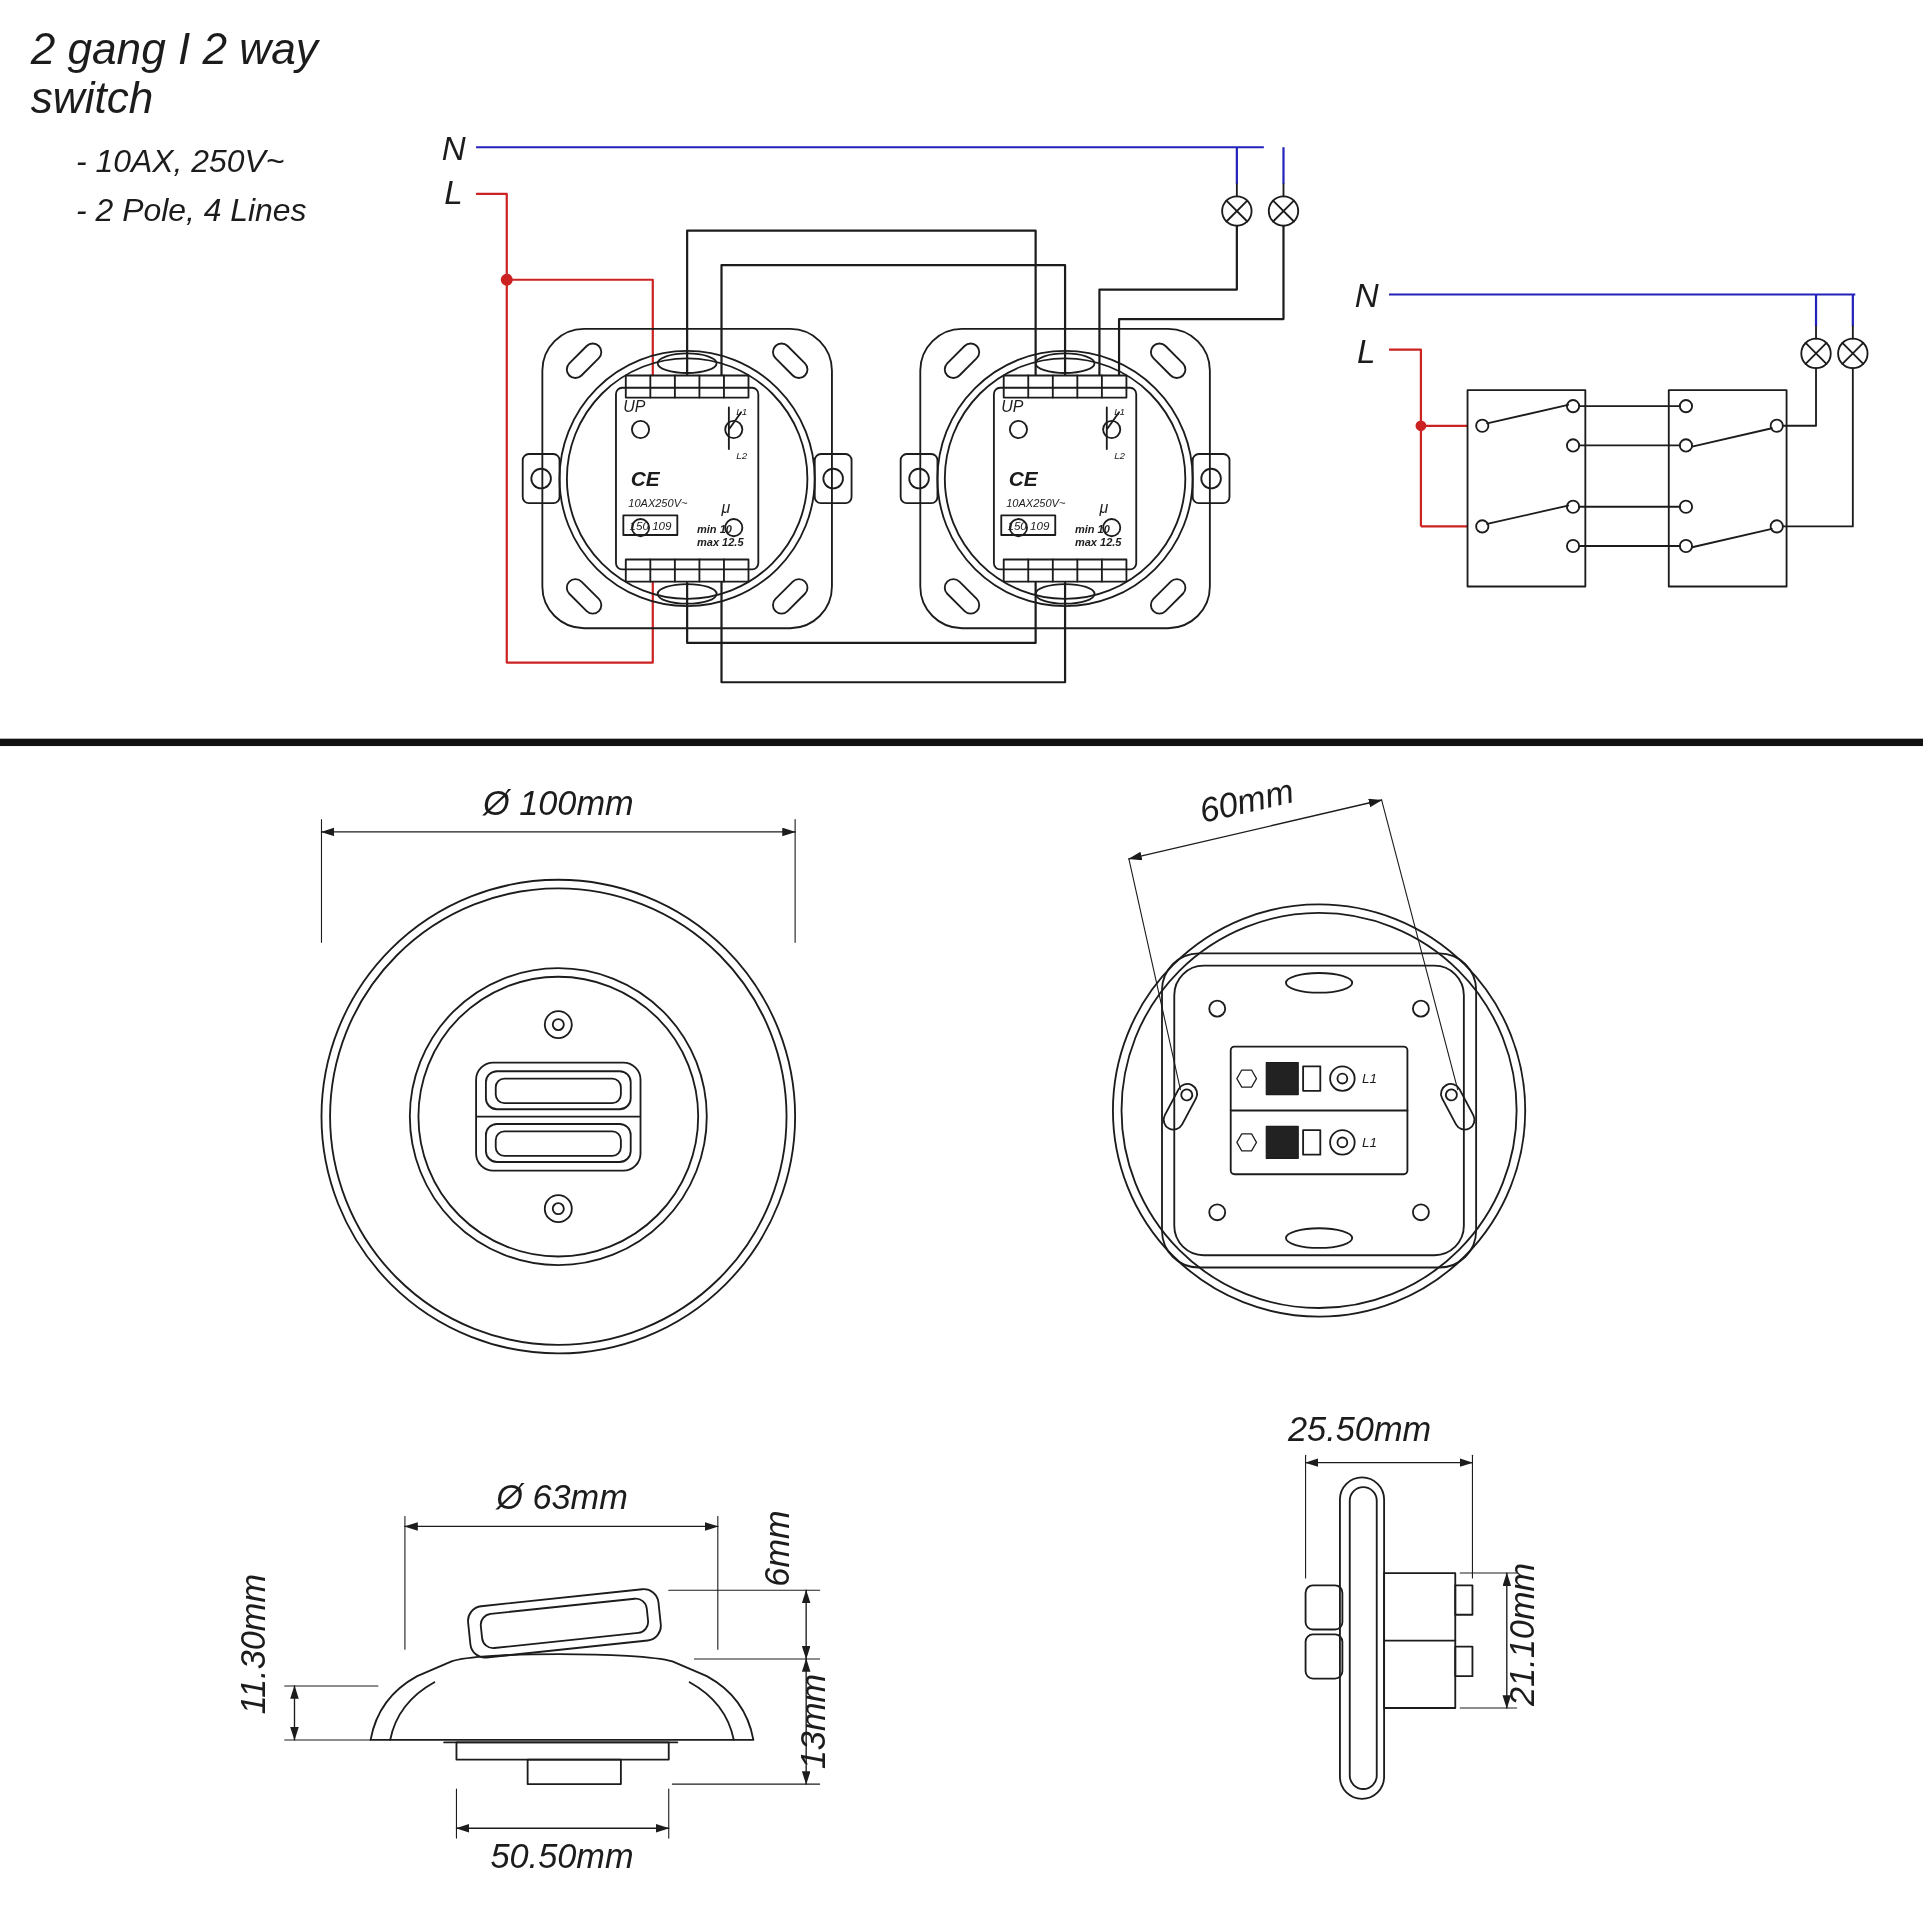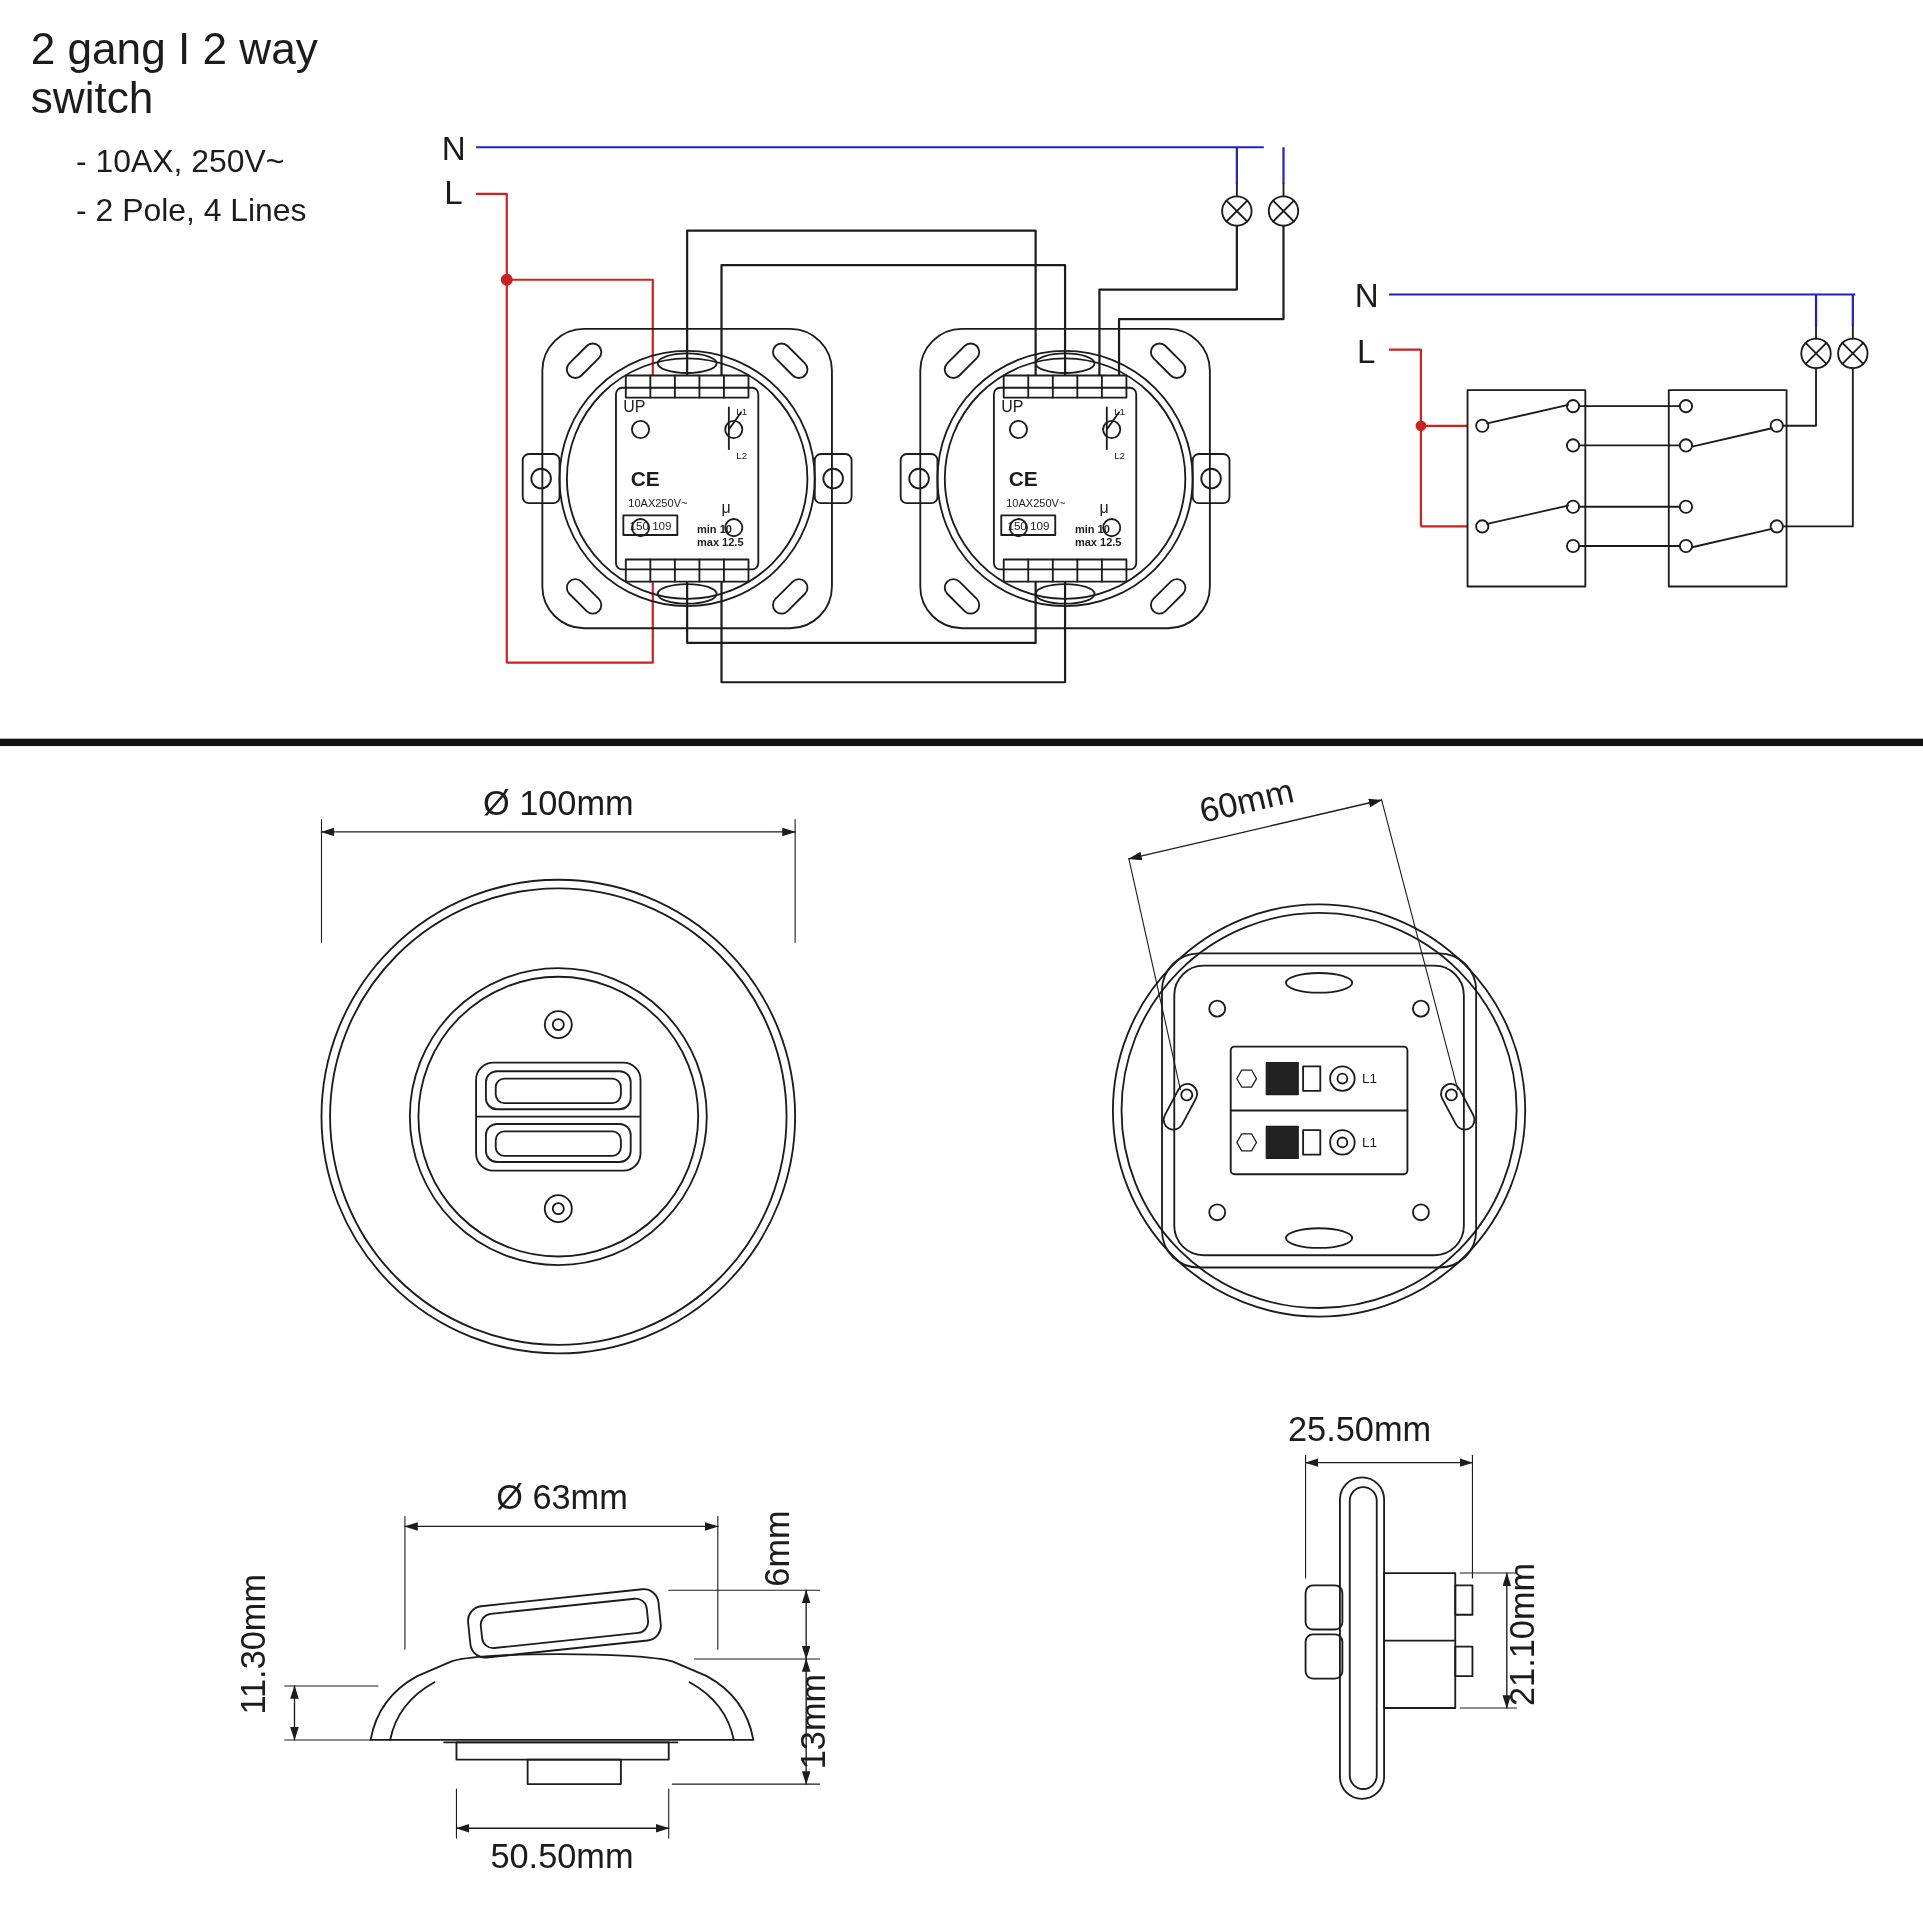--- a/index.html
+++ b/index.html
@@ -1,16 +1,16 @@
 <!DOCTYPE html>
 <html style="font-size:12px"><head>
 <meta charset="utf-8">
 <style>
   html,body{margin:0;padding:0;background:#ffffff;}
-  #page{width:1924px;height:1924px;position:relative;background:#ffffff;overflow:hidden;}
+  #page{width:1924px;height:1924px;position:relative;background:#ffffff;overflow:hidden;font-style:italic;}
   svg{display:block;}
   svg text{fill:#1c1c1c;stroke:none;font-family:"Liberation Sans","DejaVu Sans",sans-serif;}
   .draw{stroke:#1c1c1c;fill:none;stroke-width:1.5px;stroke-linecap:round;stroke-linejoin:round;}
   .draw-thin{stroke:#1c1c1c;fill:none;stroke-width:1px;}
   .wire{fill:none;stroke-width:1.8px;stroke-linejoin:round;}
   .dim{stroke:#1c1c1c;fill:none;stroke-width:1.1px;}
   .ext{stroke:#1c1c1c;fill:none;stroke-width:0.9px;}
   .dimtext{font-size:28px;}
   .darkfill{fill:#222;stroke:#1c1c1c;stroke-width:1px;}
 </style>

